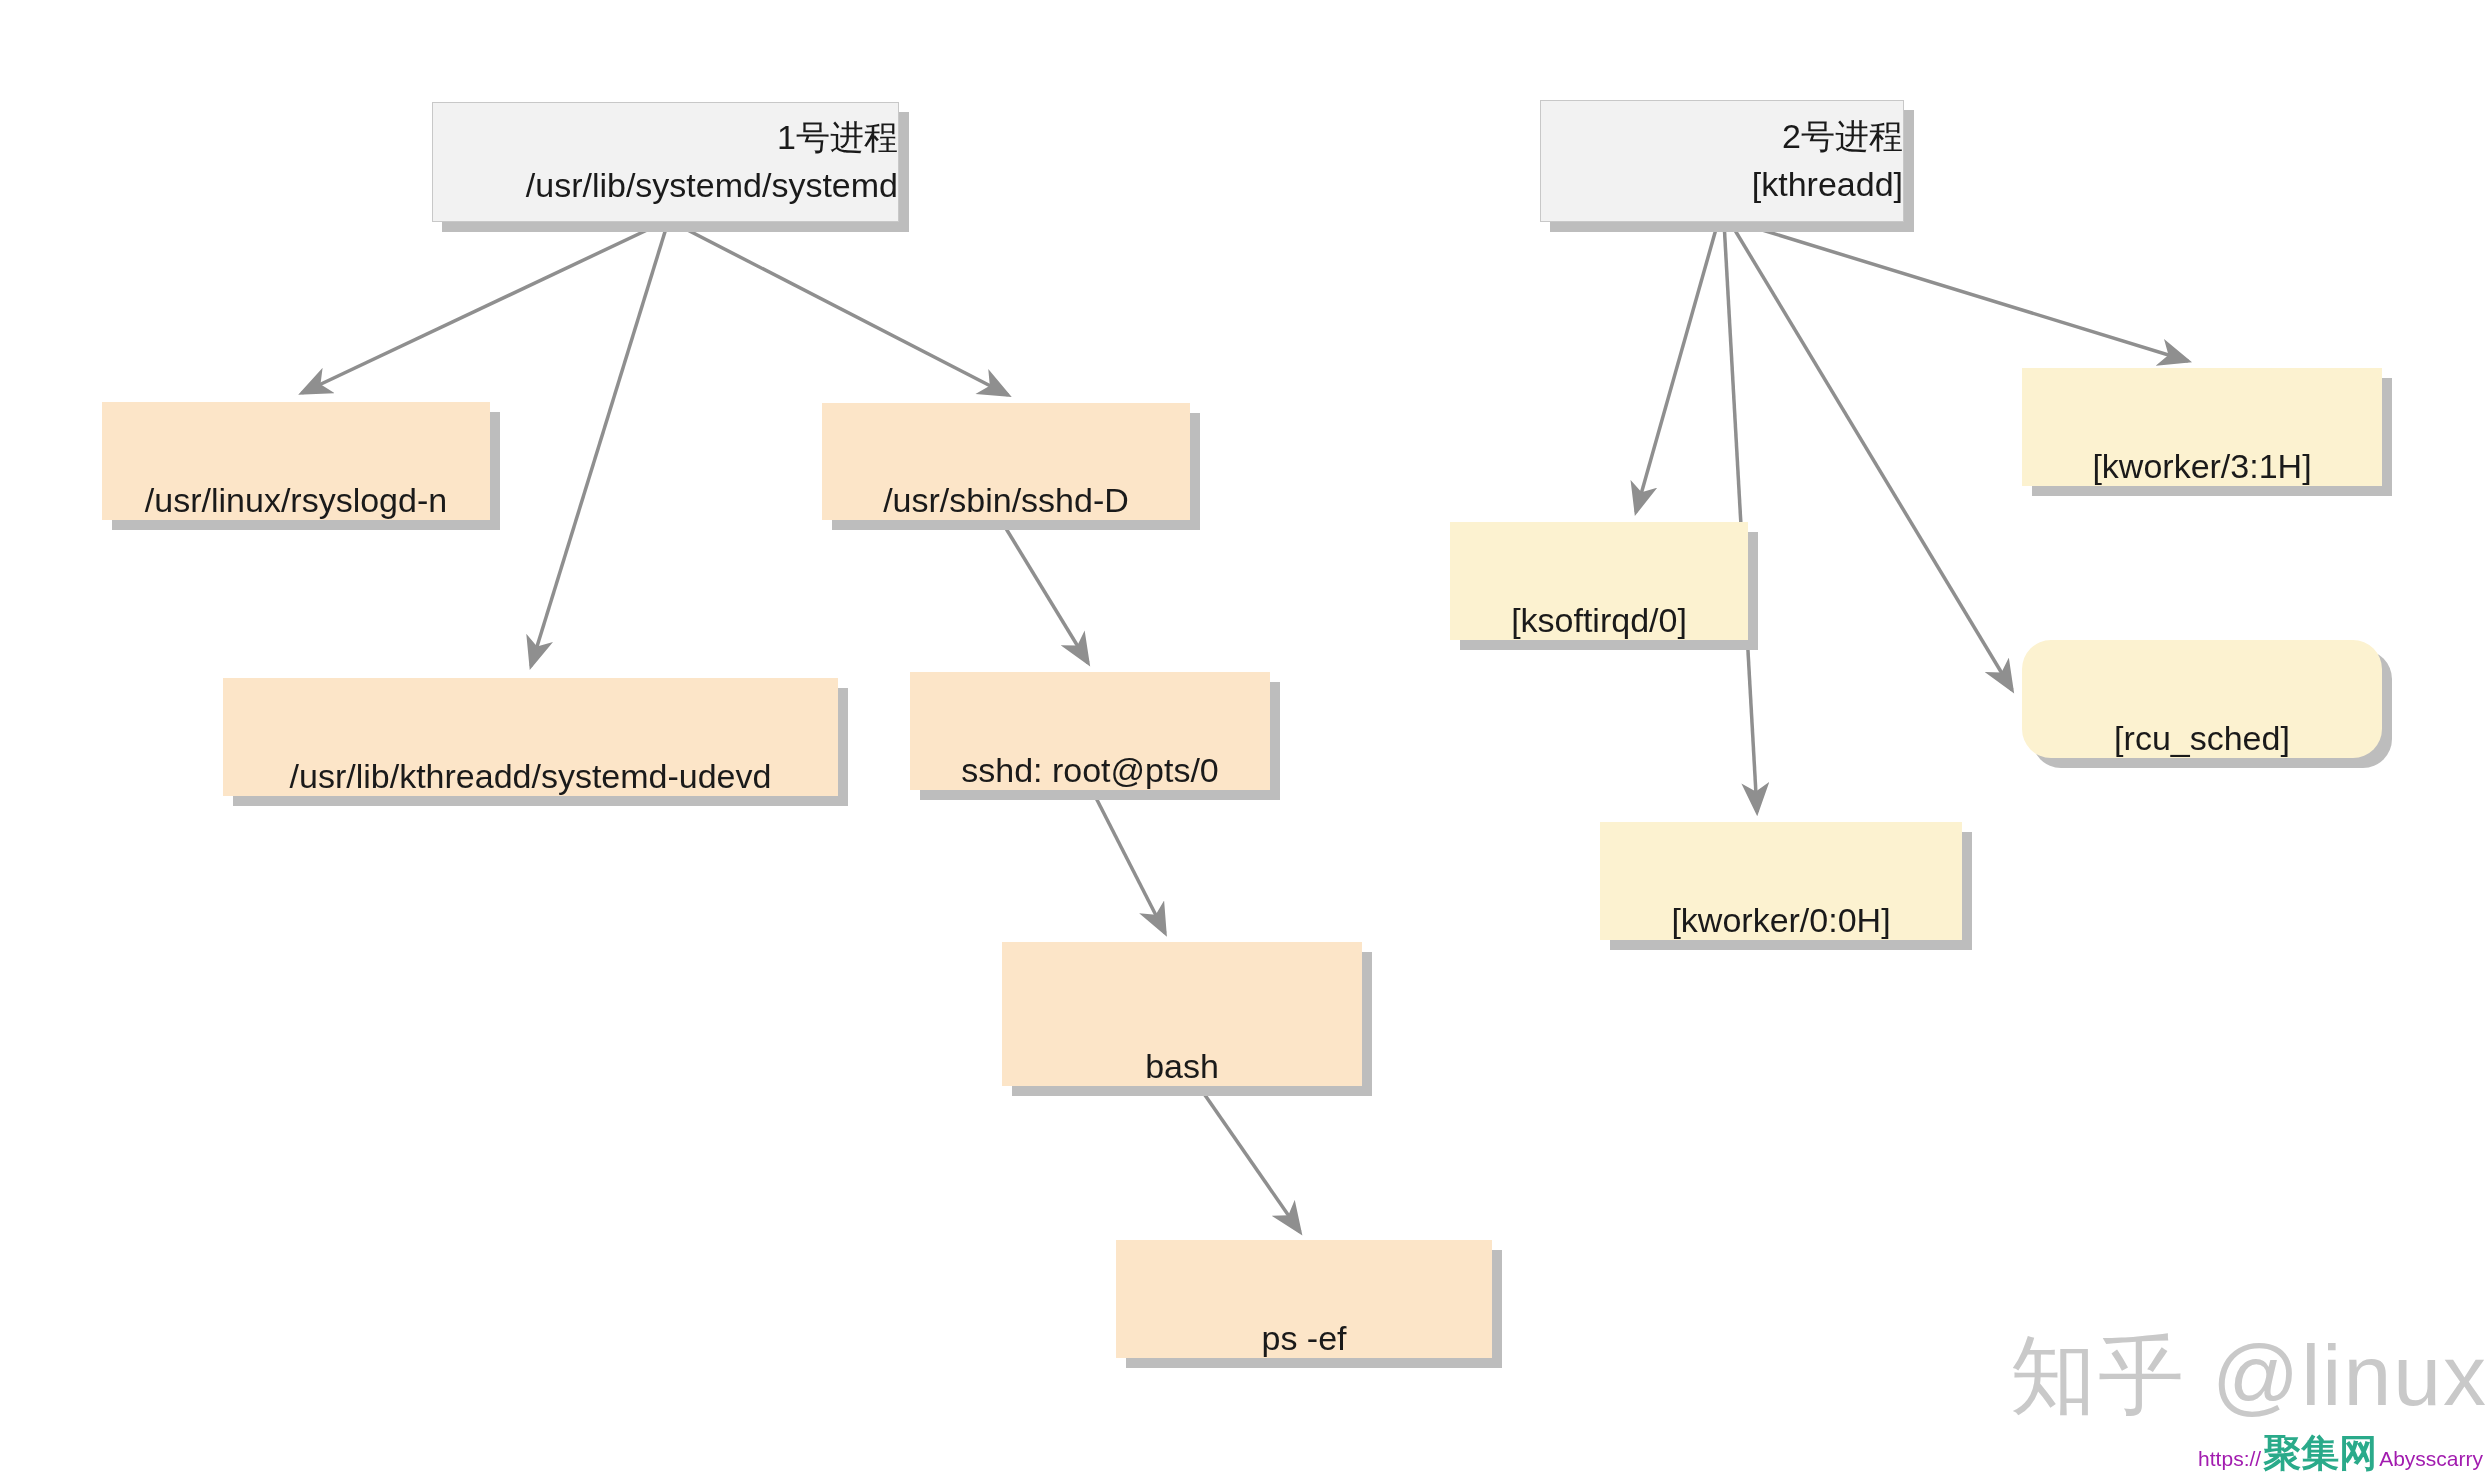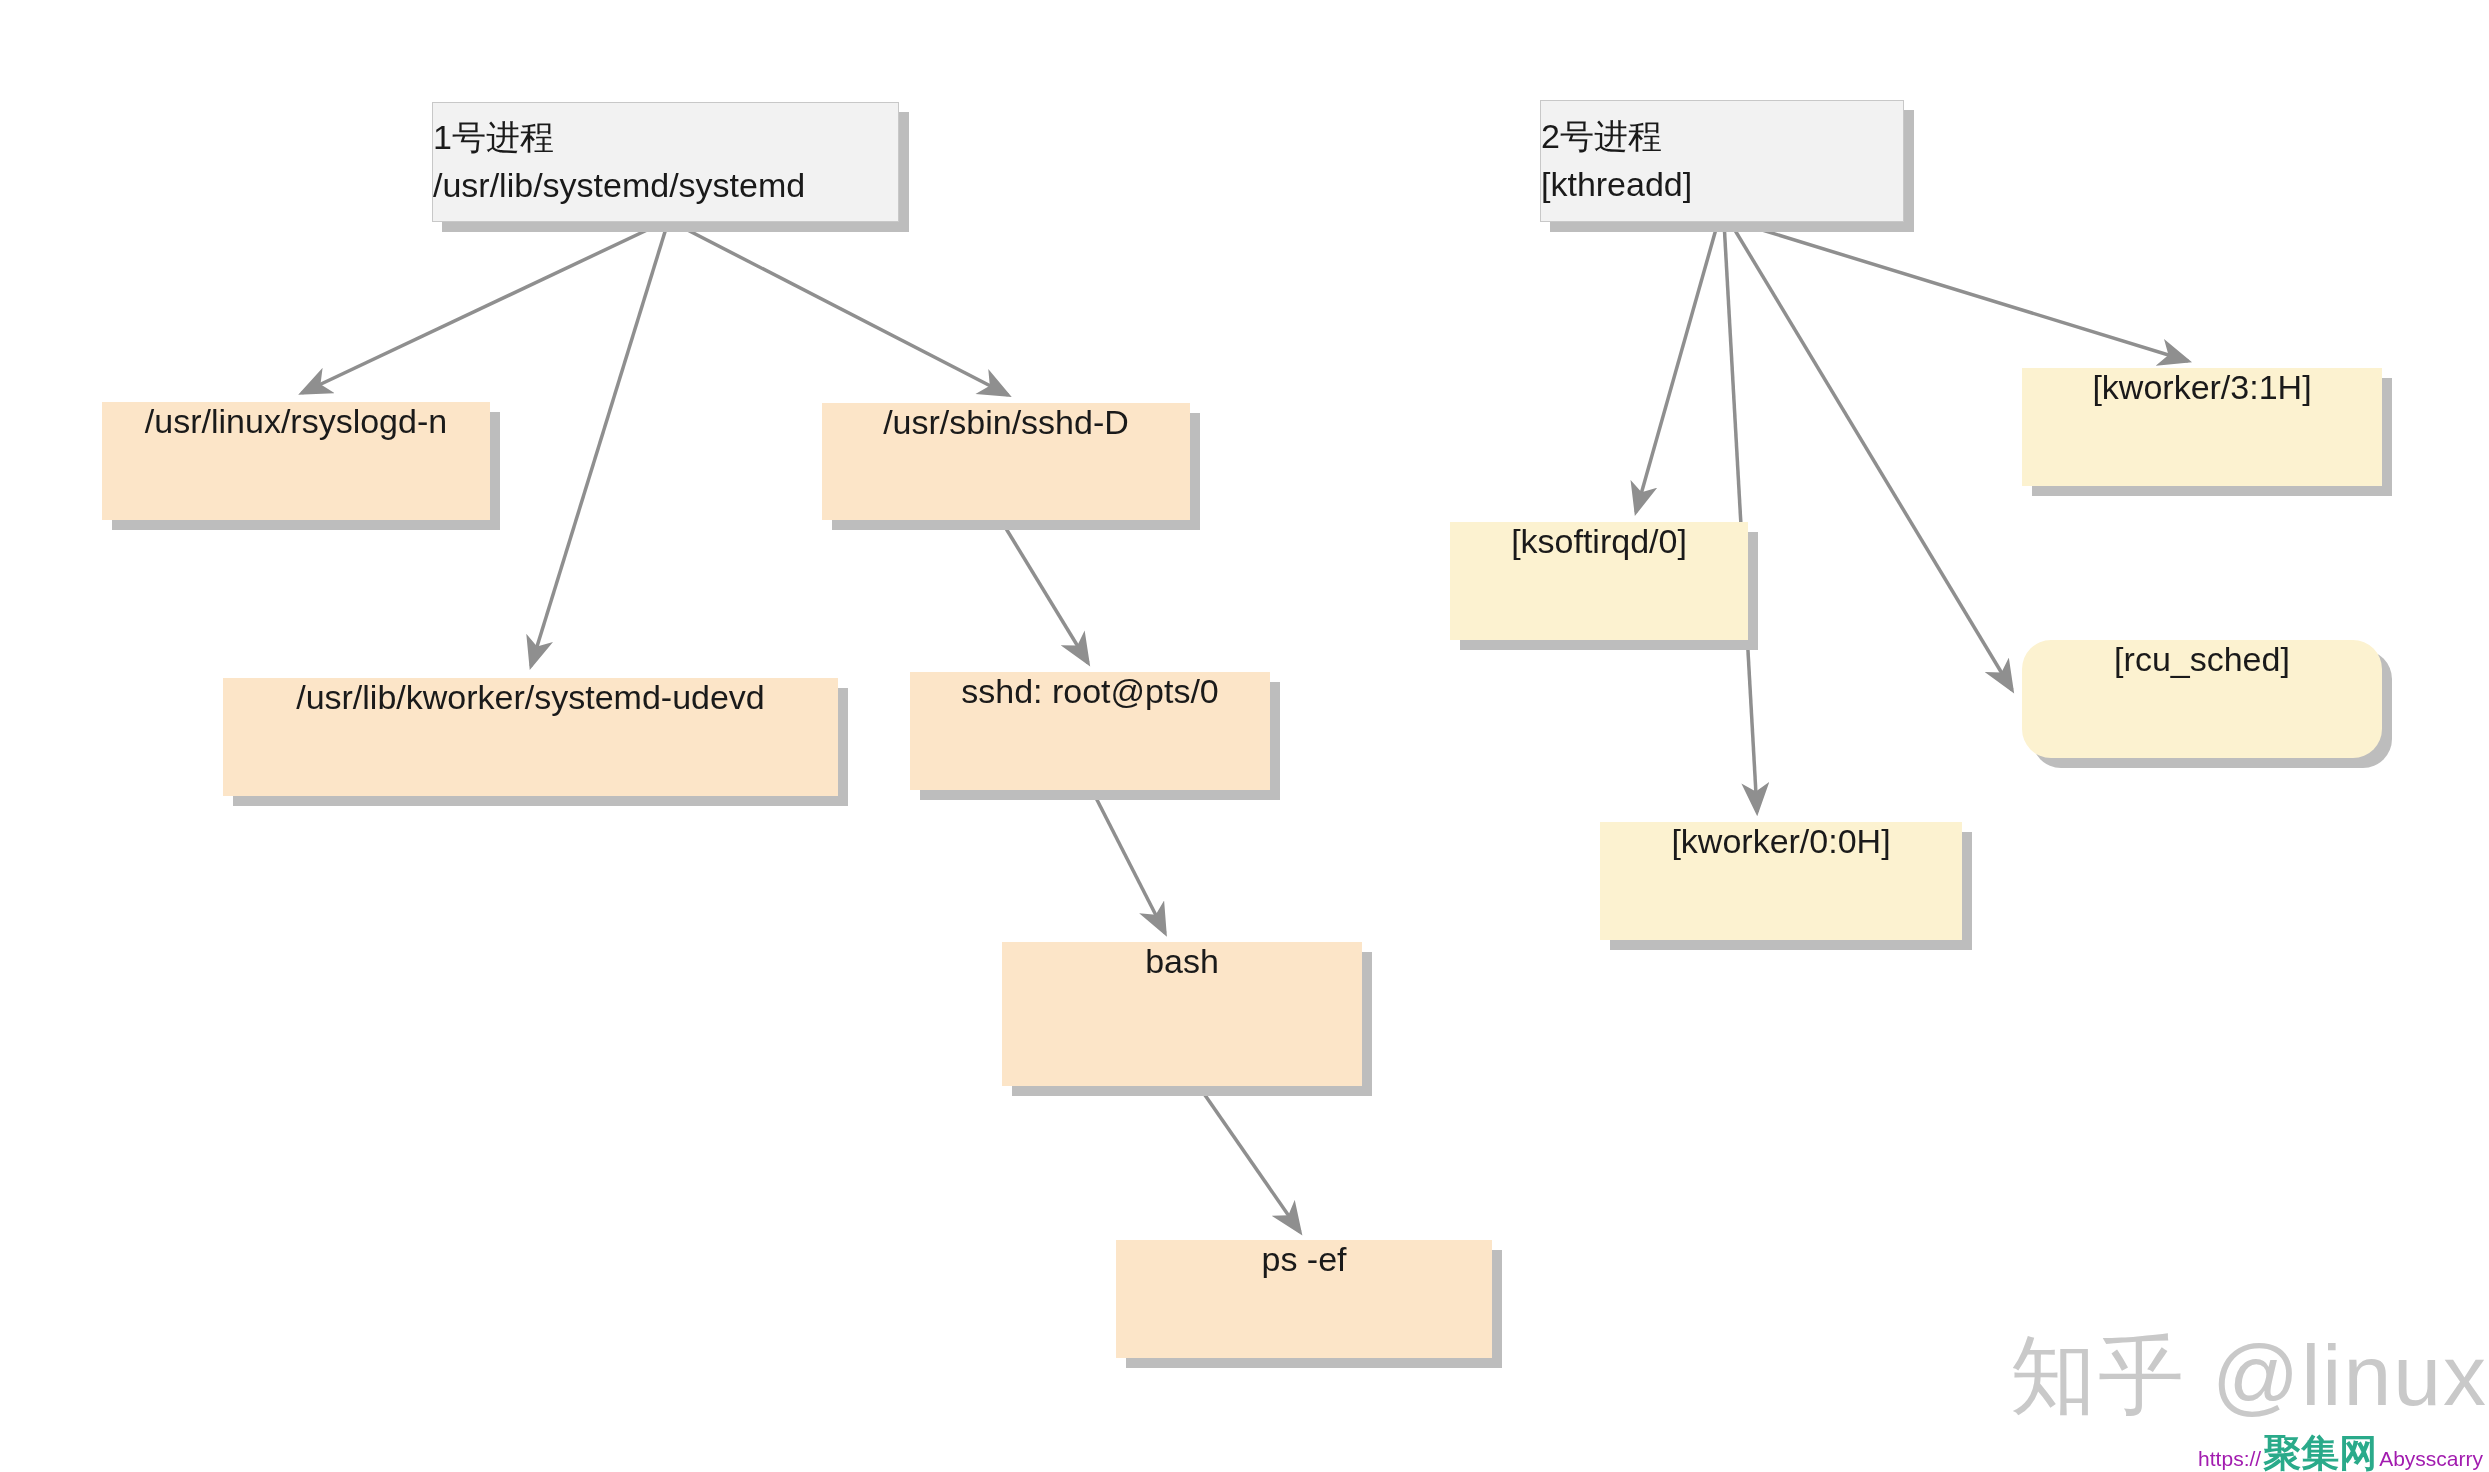--- a/index.html
+++ b/index.html
@@ -19,21 +19,21 @@
     position: absolute;
     left: 0; top: 0;
     width: 2489px;
     height: 1472px;
     z-index: 1;
   }
   .node {
     position: absolute;
     z-index: 2;
     display: flex;
-    align-items: flex-start;
+    align-items: flex-end;
     justify-content: center;
     text-align: center;
     font-size: 34px;
     color: #1a1a1a;
     box-shadow: 10px 10px 0 #bdbdbd;
     white-space: nowrap;
   }
   .node.user   { background: #fce5c8; }
   .node.kernel { background: #fcf2d0; }
   .node.root   {
@@ -111,21 +111,21 @@
     <line x1="1730" y1="222" x2="2012" y2="690" stroke="#8f8f8f" stroke-width="3.5" marker-end="url(#arw)"></line>
     <line x1="1736" y1="222" x2="2188" y2="361" stroke="#8f8f8f" stroke-width="3.5" marker-end="url(#arw)"></line>
   </svg>
 
   <div id="n-t1root" class="node root">
     <span>1号进程</span>
     <span>/usr/lib/systemd/systemd</span>
   </div>
   <div id="n-rsyslogd" class="node user">/usr/linux/rsyslogd-n</div>
   <div id="n-sshd" class="node user">/usr/sbin/sshd-D</div>
-  <div id="n-udevd" class="node user">/usr/lib/kworker/systemd-udevd</div>
+  <div id="n-udevd" class="node user">/usr/lib/kthreadd/systemd-udevd</div>
   <div id="n-sshdpts" class="node user">sshd: root@pts/0</div>
   <div id="n-bash" class="node user">bash</div>
   <div id="n-psef" class="node user">ps -ef</div>
 
   <div id="n-t2root" class="node root">
     <span>2号进程</span>
     <span>[kthreadd]</span>
   </div>
   <div id="n-kw31" class="node kernel">[kworker/3:1H]</div>
   <div id="n-ksoft" class="node kernel">[ksoftirqd/0]</div>

